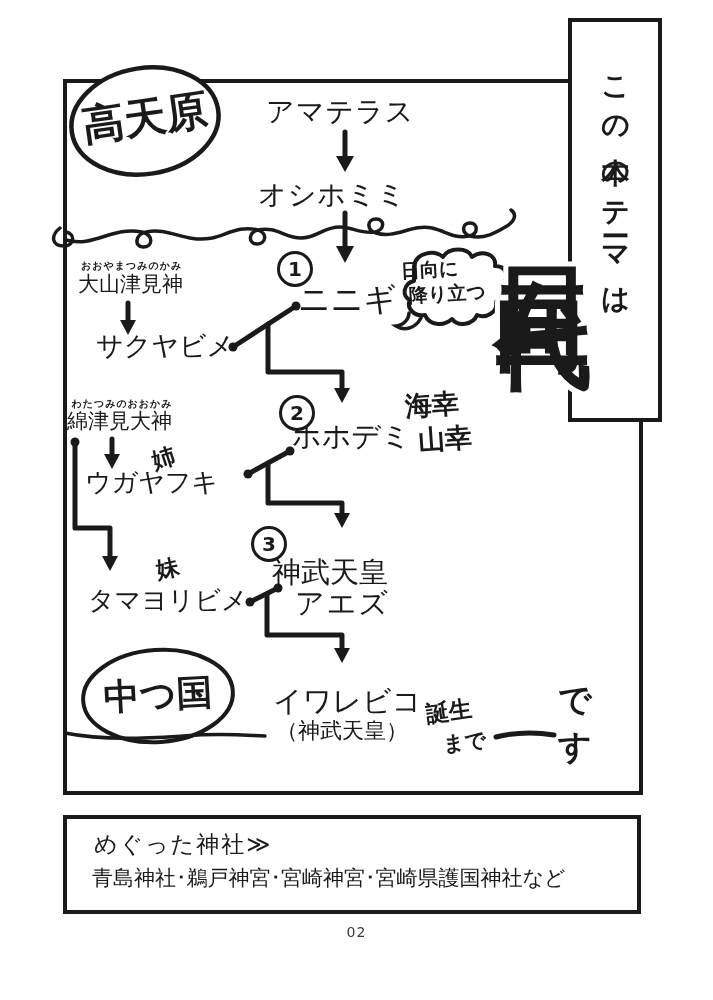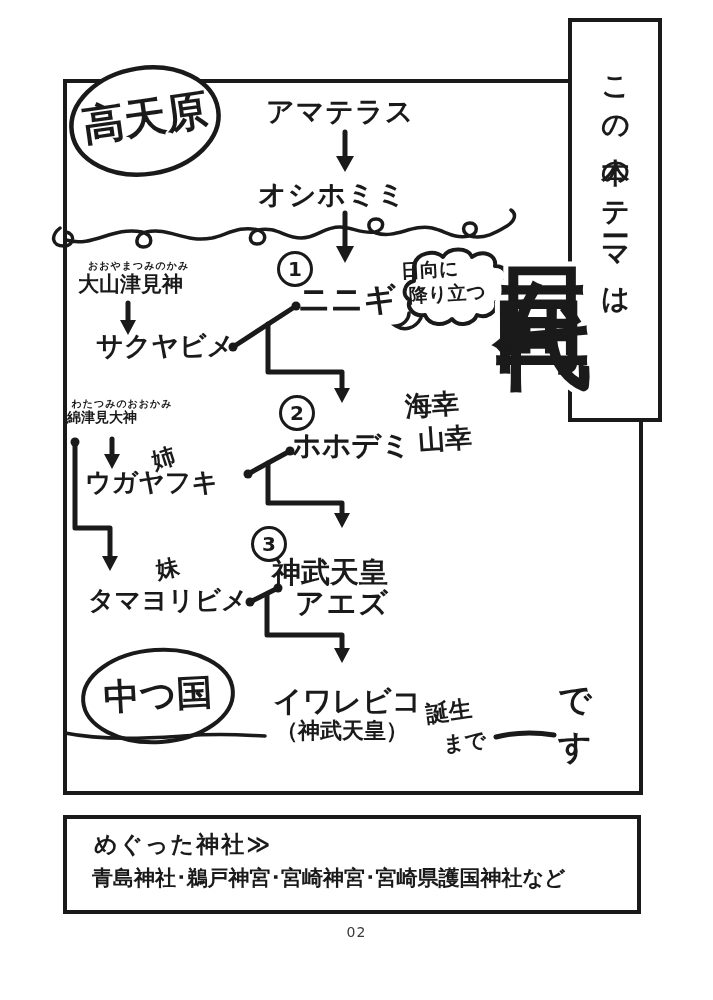--- a/index.html
+++ b/index.html
@@ -1,21 +1,21 @@
 <!DOCTYPE html>
 <html><head>
 <meta charset="utf-8">
 <style>
   html,body{margin:0;padding:0;}
   body{
     width:713px;height:1000px;position:relative;background:#ffffff;
     font-family:"DejaVu Sans",sans-serif;color:#1a1a1a;overflow:hidden;
   }
   .abs{position:absolute;}
-  .b{font-weight:bold;}
+  .b{font-weight:normal;}
   .ink{color:#1a1a1a;}
   
   .main-box{left:63px;top:79px;width:572px;height:708px;border:4px solid #1a1a1a;z-index:1;background:transparent;}
   .shrine-box{left:63px;top:815px;width:570px;height:91px;border:4px solid #1a1a1a;z-index:1;background:#fff;}
   .theme-box{left:568px;top:18px;width:86px;height:396px;border:4px solid #1a1a1a;background:#fff;z-index:2;}
   
   .overlay{left:0;top:0;z-index:2;pointer-events:none;}
   
   .txt{z-index:5;white-space:nowrap;line-height:1.05;}
   .v-text{writing-mode:vertical-rl;text-orientation:upright;}
@@ -112,30 +112,30 @@
 <div class="abs txt bubble-label hand" style="left:80px;top:96px;width:130px;font-size:42px;transform:rotate(-8deg);">高天原</div>
 <div class="abs txt bubble-label hand" style="left:92px;top:676px;width:132px;font-size:36px;transform:rotate(-3deg);">中つ国</div>
 
 <div class="abs txt b" style="left:266px;top:97px;font-size:28px;letter-spacing:1px;">アマテラス</div>
 <div class="abs txt b" style="left:258px;top:180px;font-size:28px;letter-spacing:1px;">オシホミミ</div>
 
 <div class="abs circ-num" style="left:277px;top:251px;">1</div>
 <div class="abs txt b" style="left:298px;top:283px;font-size:32px;">ニニギ</div>
 <div class="abs txt hand" style="left:401px;top:260px;font-size:19px;transform:rotate(-3deg);z-index:5;">日向に</div>
 <div class="abs txt hand" style="left:409px;top:284px;font-size:19px;transform:rotate(-3deg);z-index:5;">降り立つ</div>
-<div class="abs txt furigana" style="left:88px;top:261px;width:98px;">おおやまつみのかみ</div>
+<div class="abs txt furigana" style="left:81px;top:261px;width:98px;">おおやまつみのかみ</div>
 <div class="abs txt b" style="left:78px;top:273px;font-size:21px;">大山津見神</div>
 <div class="abs txt b" style="left:96px;top:332px;font-size:27px;">サクヤビメ</div>
 
 <div class="abs circ-num" style="left:279px;top:395px;">2</div>
-<div class="abs txt b" style="left:292px;top:421px;font-size:29px;margin-top:9px;">ホホデミ</div>
+<div class="abs txt b" style="left:292px;top:421px;font-size:29px;">ホホデミ</div>
 <div class="abs txt hand" style="left:405px;top:391px;font-size:27px;transform:rotate(-4deg);">海幸</div>
 <div class="abs txt hand" style="left:418px;top:425px;font-size:27px;transform:rotate(-4deg);">山幸</div>
 <div class="abs txt furigana" style="left:67px;top:399px;width:110px;">わたつみのおおかみ</div>
-<div class="abs txt b" style="left:67px;top:410px;font-size:14px;">綿津見大神</div>
+<div class="abs txt b" style="left:67px;top:410px;font-size:21px;">綿津見大神</div>
 <div class="abs txt hand" style="left:152px;top:446px;font-size:23px;transform:rotate(-18deg);">姉</div>
 <div class="abs txt b" style="left:85px;top:469px;font-size:26px;">ウガヤフキ</div>
 
 <div class="abs circ-num" style="left:251px;top:526px;">3</div>
 <div class="abs txt b" style="left:272px;top:557px;font-size:29px;">神武天皇</div>
 <div class="abs txt b" style="left:295px;top:588px;font-size:29px;letter-spacing:2px;">アエズ</div>
 <div class="abs txt hand" style="left:156px;top:556px;font-size:23px;transform:rotate(-12deg);">妹</div>
 <div class="abs txt b" style="left:88px;top:587px;font-size:26px;text-align:right;">タマヨリビメ</div>
 
 <div class="abs txt b" style="left:273px;top:686px;font-size:29px;">イワレビコ</div>

